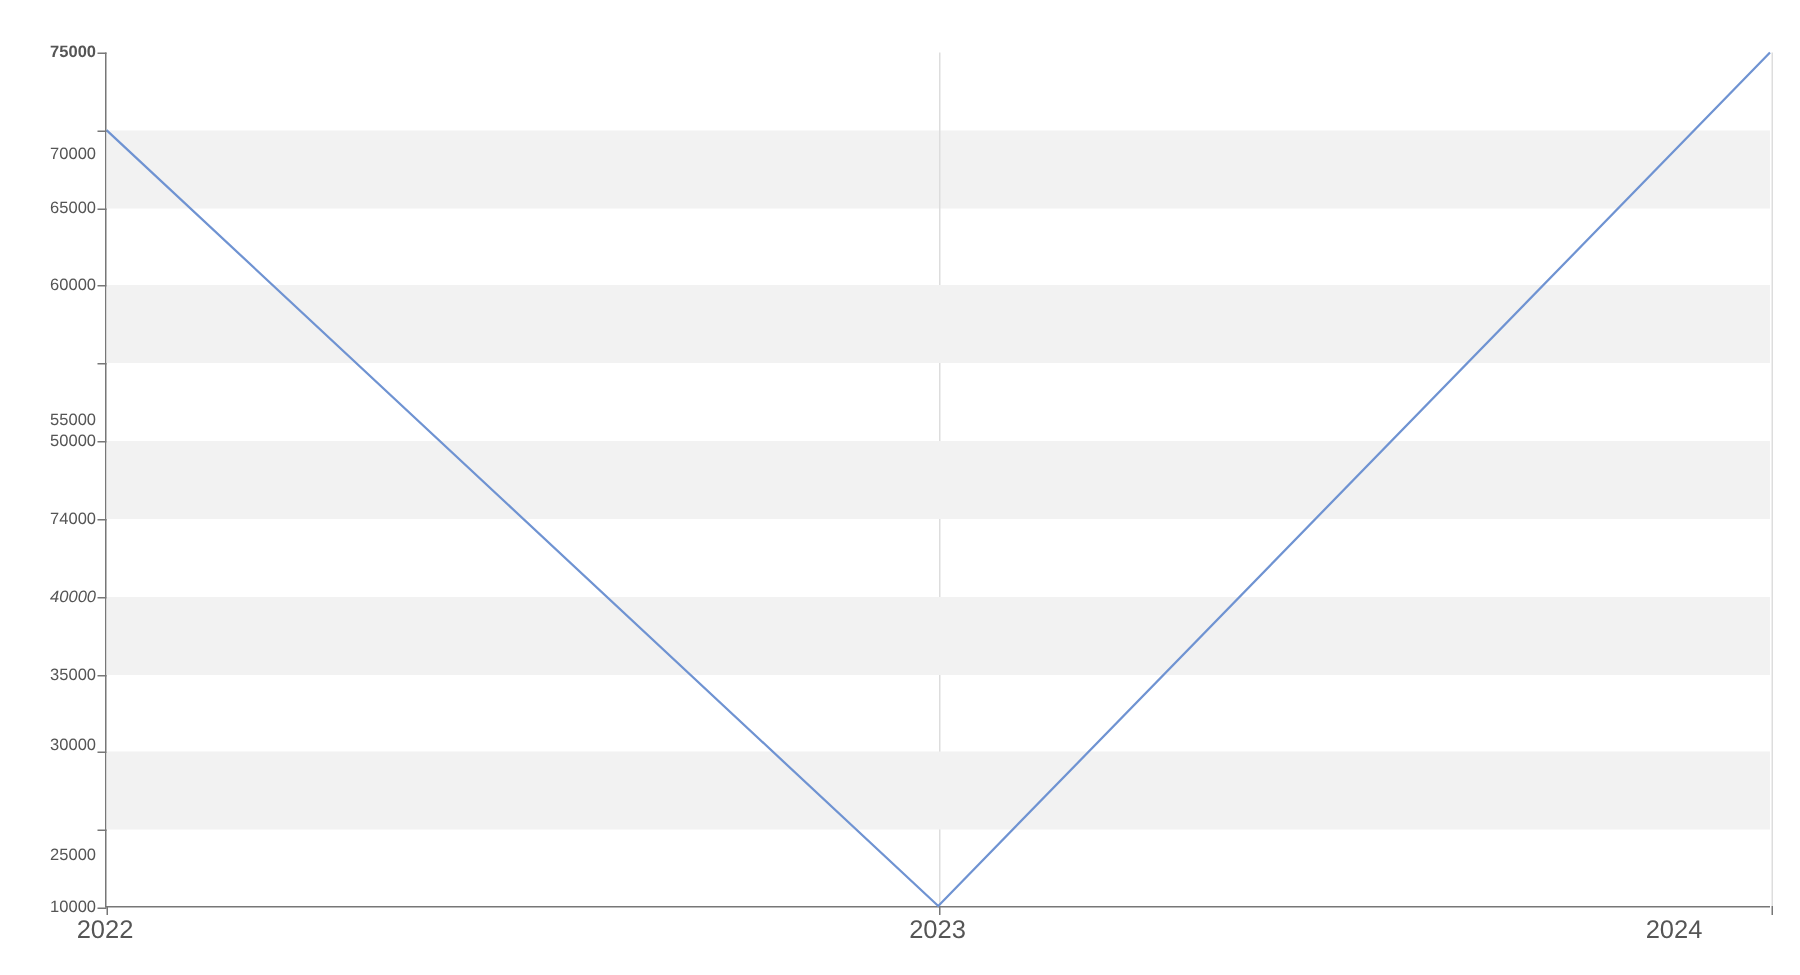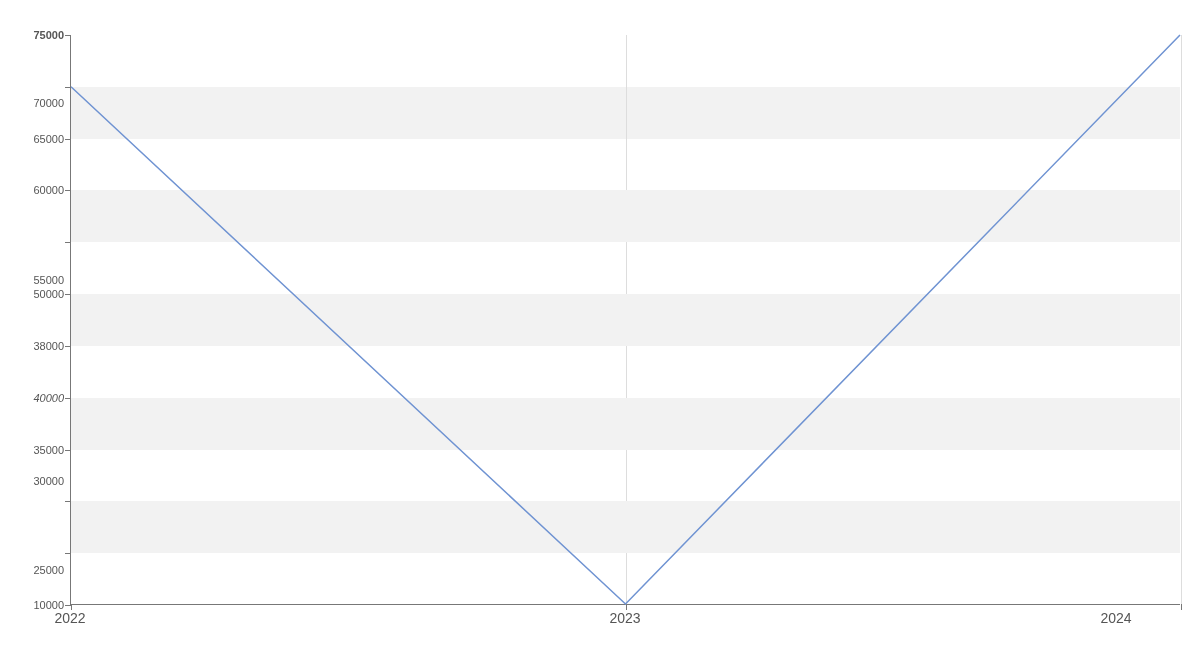--- a/index.html
+++ b/index.html
@@ -67,21 +67,21 @@
   .xtick {
     position: absolute;
     bottom: 0;
     height: 6px;
     border-left: 1px solid #777;
     transform: translateY(6px);
   }
   .xlabel {
     position: absolute;
     top: 610px;
-    font-size: 14px;
+    font-size: 17px;
     color: #555;
     transform: translateX(-50%);
     white-space: nowrap;
   }
   svg.line-svg {
     position: absolute;
     left: 0;
     top: 0;
     width: 100%;
     height: 100%;
@@ -119,24 +119,24 @@
       <div class="ytick" style="top: 155.455px;"></div>
       <div class="ytick" style="top: 103.636px;"></div>
       <div class="ytick" style="top: 51.8182px;"></div>
       <div class="ytick" style="top: 0px;"></div>
       <div class="xtick" style="left: 0px;"></div>
       <div class="xtick" style="left: 555px;"></div>
       <div class="xtick" style="left: 1110px;"></div>
     </div>
 <div class="ylabel" style="top: 605px;">10000</div>
     <div class="ylabel" style="top: 570px;">25000</div>
-    <div class="ylabel" style="top: 481px; margin-left: 47px;">30000</div>
+    <div class="ylabel" style="top: 497px; margin-left: 47px;">30000</div>
     <div class="ylabel" style="top: 449.545px;">35000</div>
     <div class="ylabel" style="top: 397.727px; font-style: italic;">40000</div>
-    <div class="ylabel" style="top: 345.909px;">38000</div>
+    <div class="ylabel" style="top: 345.909px;">74000</div>
     <div class="ylabel" style="top: 294.091px;">50000</div>
     <div class="ylabel" style="top: 232px; margin-top: 48px;">55000</div>
     <div class="ylabel" style="top: 190.455px;">60000</div>
     <div class="ylabel" style="top: 138.636px;">65000</div>
     <div class="ylabel" style="top: 86.8182px; margin-top: 16px;">70000</div>
     <div class="ylabel" style="top: 35px; font-weight: bold;">75000</div>
     <div class="xlabel" style="left: 70px;">2022</div>
     <div class="xlabel" style="left: 625px;">2023</div>
     <div class="xlabel" style="left: 1116px; text-align: center;">2024</div>
   </div>

